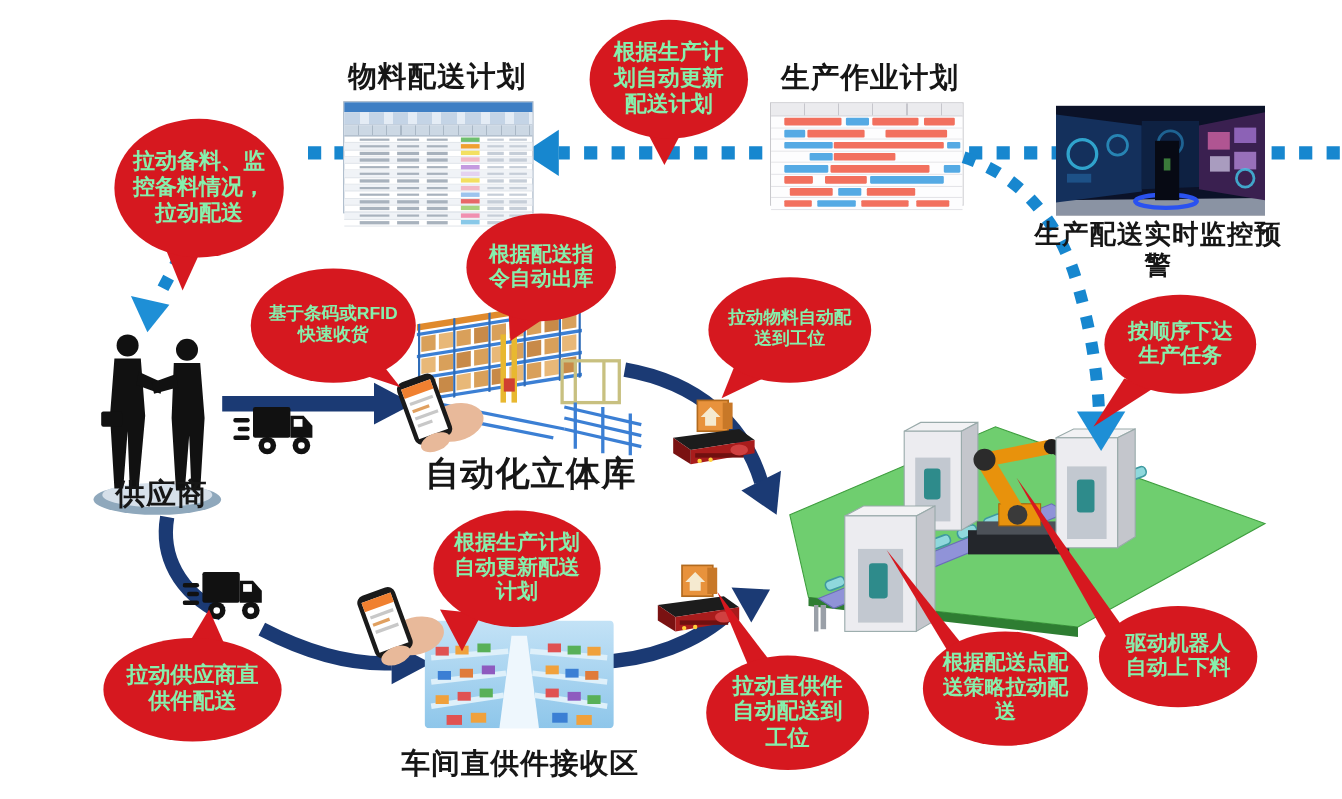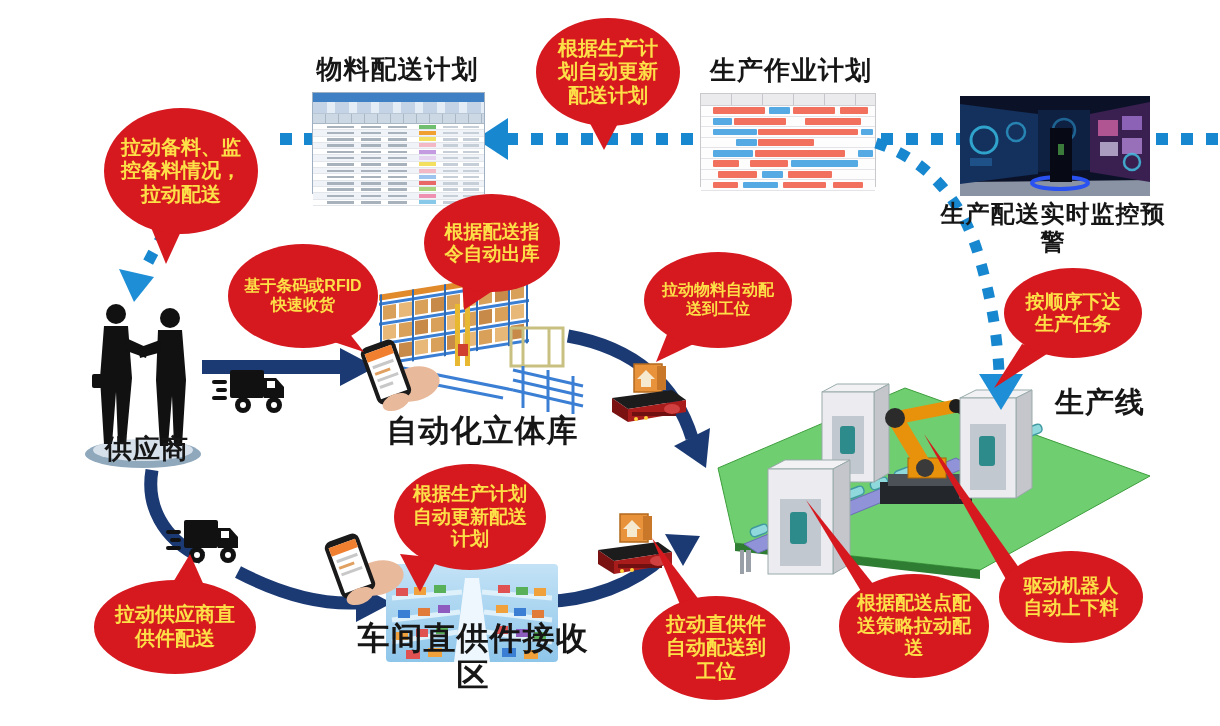--- a/index.html
+++ b/index.html
@@ -13,26 +13,26 @@
   #arrows-top { z-index:35; }
   .title {
     position:absolute; z-index:50; font-weight:bold; color:#161616;
     text-align:center; line-height:1.15; letter-spacing:1px;
   }
   .t-material   { left:300px; top:55px;  width:195px; font-size:26px; }
   .t-production { left:696px; top:56px;  width:190px; font-size:26px; }
   .t-monitor    { left:938px; top:200px; width:230px; font-size:24px; }
   .t-warehouse  { left:385px; top:413px; width:195px; font-size:31px; }
   .t-supplier   { left:92px;  top:434px; width:110px; font-size:27px; }
-  .t-receiving  { left:348px; top:620px; width:250px; font-size:32px; }
+  .t-receiving  { left:348px; top:680px; width:250px; font-size:26px; }
   .t-prodline   { left:1040px;top:386px; width:120px; font-size:29px; }
 
   .bubble {
     position:absolute; z-index:40; background:#d6181f; border-radius:50%;
-    color:#fde047; font-weight:bold; display:flex; align-items:center;
+    color:#86efac; font-weight:bold; display:flex; align-items:center;
     justify-content:center; text-align:center; line-height:1.18;
     padding:10px 16px; box-sizing:border-box; font-size:19px;
   }
   .bubble-pull-stock        { left:104px; top:108px; width:154px; height:126px; font-size:20px; }
   .bubble-auto-update       { left:536px; top:18px;  width:144px; height:108px; font-size:20px; }
   .bubble-barcode           { left:228px; top:244px; width:150px; height:104px; font-size:16px; }
   .bubble-auto-outbound     { left:424px; top:194px; width:136px; height:98px;  }
   .bubble-pull-material     { left:644px; top:252px; width:148px; height:96px;  font-size:16px; }
   .bubble-sequence-task     { left:1004px;top:268px; width:138px; height:90px;  }
   .bubble-pull-supplier     { left:94px;  top:580px; width:162px; height:94px;  font-size:20px; }
@@ -576,21 +576,20 @@
       <polygon points="1012,590 1042,600 924,434"></polygon>
     </g>
   </svg>
 
   <div class="title t-material">物料配送计划</div>
   <div class="title t-production">生产作业计划</div>
   <div class="title t-monitor">生产配送实时监控预警</div>
   <div class="title t-warehouse">自动化立体库</div>
   <div class="title t-supplier">供应商</div>
   <div class="title t-receiving">车间直供件接收区</div>
-  <div class="title t-prodline">生产线</div>
 
   <div id="bubble-layer">
       <div class="bubble bubble-pull-stock">拉动备料、监控备料情况，拉动配送</div>
       <div class="bubble bubble-auto-update">根据生产计划自动更新配送计划</div>
       <div class="bubble bubble-barcode">基于条码或RFID快速收货</div>
       <div class="bubble bubble-auto-outbound">根据配送指令自动出库</div>
       <div class="bubble bubble-pull-material">拉动物料自动配送到工位</div>
       <div class="bubble bubble-sequence-task">按顺序下达生产任务</div>
       <div class="bubble bubble-pull-supplier">拉动供应商直供件配送</div>
       <div class="bubble bubble-direct-supply">根据生产计划自动更新配送计划</div>

